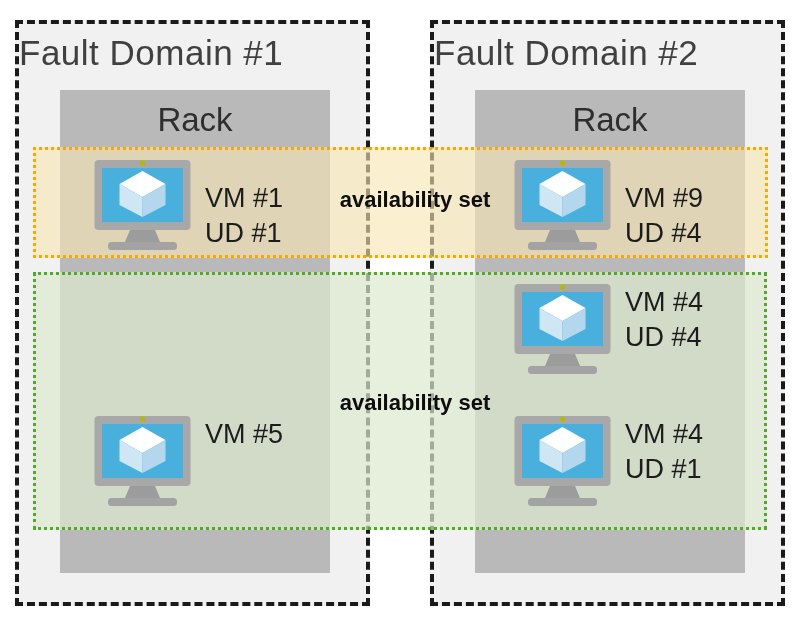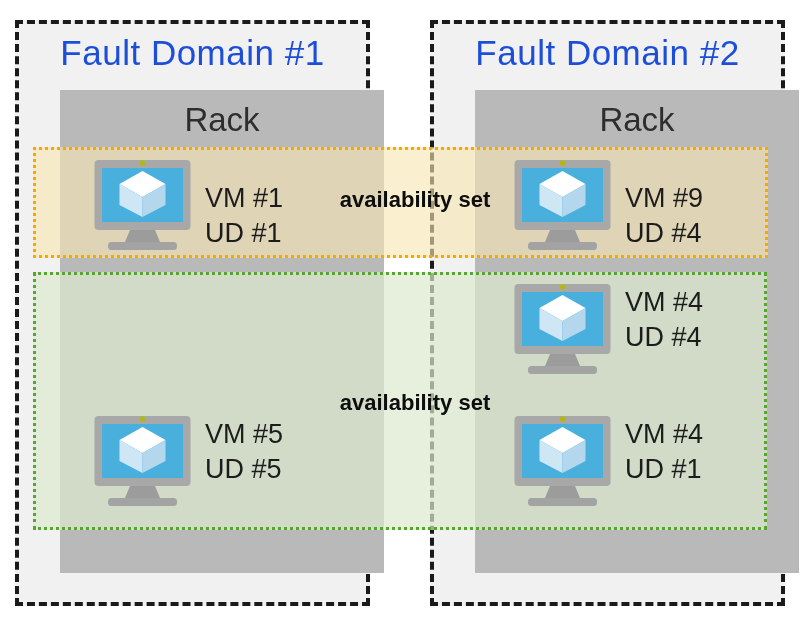--- a/index.html
+++ b/index.html
@@ -36,34 +36,33 @@
     height: 586px;
     box-sizing: border-box;
     background: var(--fd_fill);
     border: 4px dashed var(--fd_border);
   }
   .fd1 { left: 15px; }
   .fd2 { left: 430px; }
 
   .fd-title {
     margin-top: 7px;
-    text-align: center;
     font-size: 35px;
     font-weight: 300;
     line-height: 44px;
-    color: #1d4ed8;
+    color: #404040;
     letter-spacing: 0.5px;
     white-space: nowrap;
   }
 
   .rack {
     position: absolute;
     top: 66px;
     left: 41px;
-    width: 324px;
+    width: 270px;
     height: 483px;
     background: var(--rack_fill);
   }
   .rack-title {
     margin-top: 9px;
     text-align: center;
     font-size: 33px;
     font-weight: 300;
     line-height: 42px;
     color: #2e2e2e;
@@ -213,21 +212,20 @@
       <circle class="i-led" cx="48.5" cy="5" r="2.6"></circle>
       <rect class="i-screen" x="8" y="10" width="81" height="54"></rect>
       <polygon class="i-cube-top" points="48.5,13 25.5,26 48.5,39 71.5,26"></polygon>
       <polygon class="i-cube-left" points="25.5,26 25.5,47 48.5,59 48.5,39"></polygon>
       <polygon class="i-cube-right" points="71.5,26 71.5,47 48.5,59 48.5,39"></polygon>
       <polygon class="i-neck" points="36,72 61,72 66,84 31,84"></polygon>
       <rect class="i-base" x="14" y="84" width="69" height="8" rx="3.5"></rect>
     </svg>
     <div class="vm-labels">
       <div>VM #5</div>
-      <div>UD #5</div>
     </div>
   </div>
 
   <div class="vm-unit col-fd2 row-3">
     <svg class="vm-icon" width="97" height="93" viewBox="0 0 97 93" aria-hidden="true">
       <rect class="i-frame" x="0.5" y="2" width="96" height="70" rx="4"></rect>
       <circle class="i-led" cx="48.5" cy="5" r="2.6"></circle>
       <rect class="i-screen" x="8" y="10" width="81" height="54"></rect>
       <polygon class="i-cube-top" points="48.5,13 25.5,26 48.5,39 71.5,26"></polygon>
       <polygon class="i-cube-left" points="25.5,26 25.5,47 48.5,59 48.5,39"></polygon>

